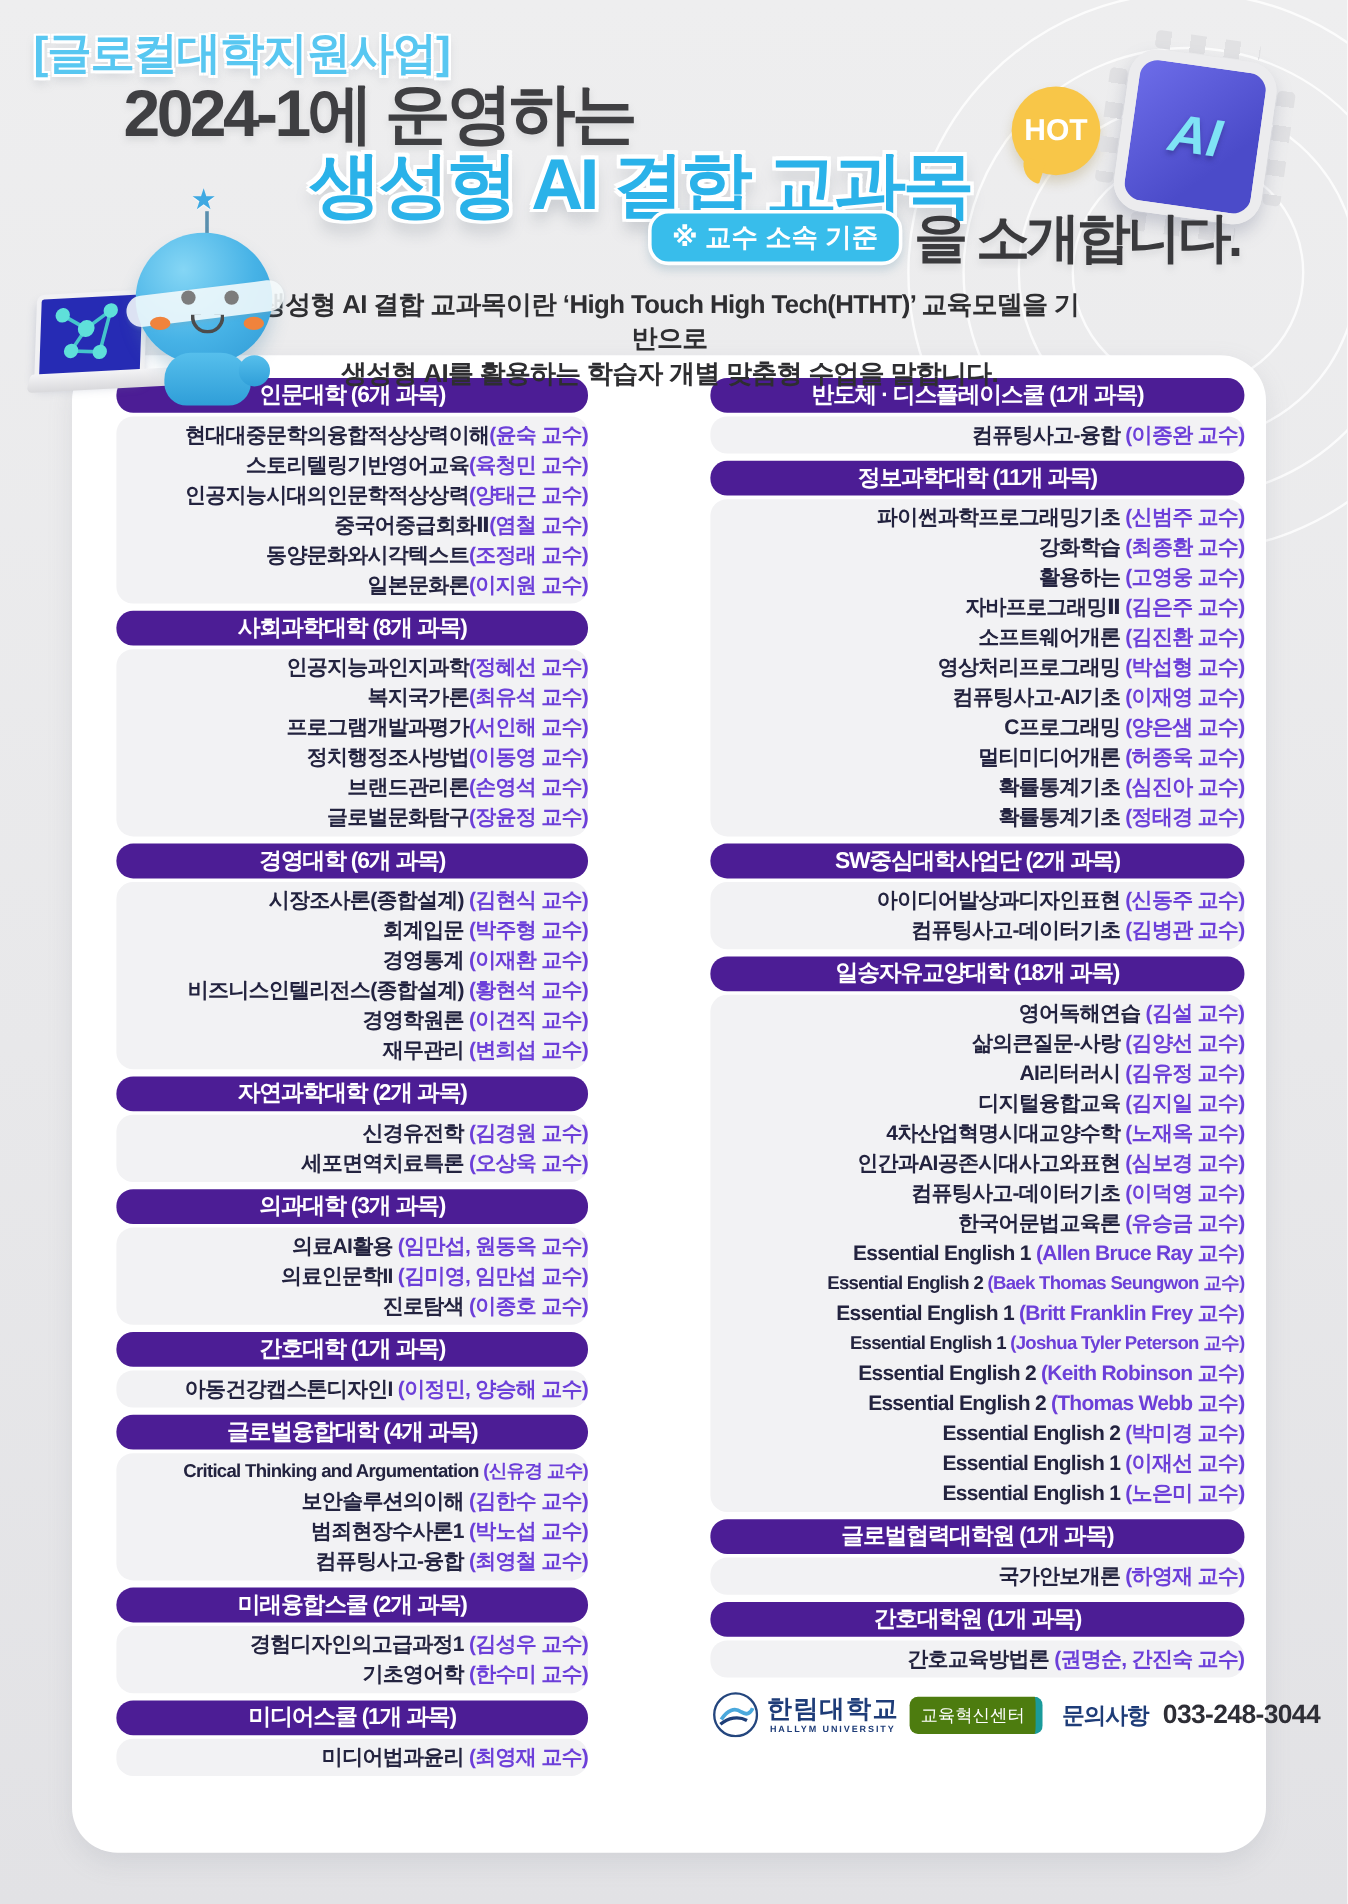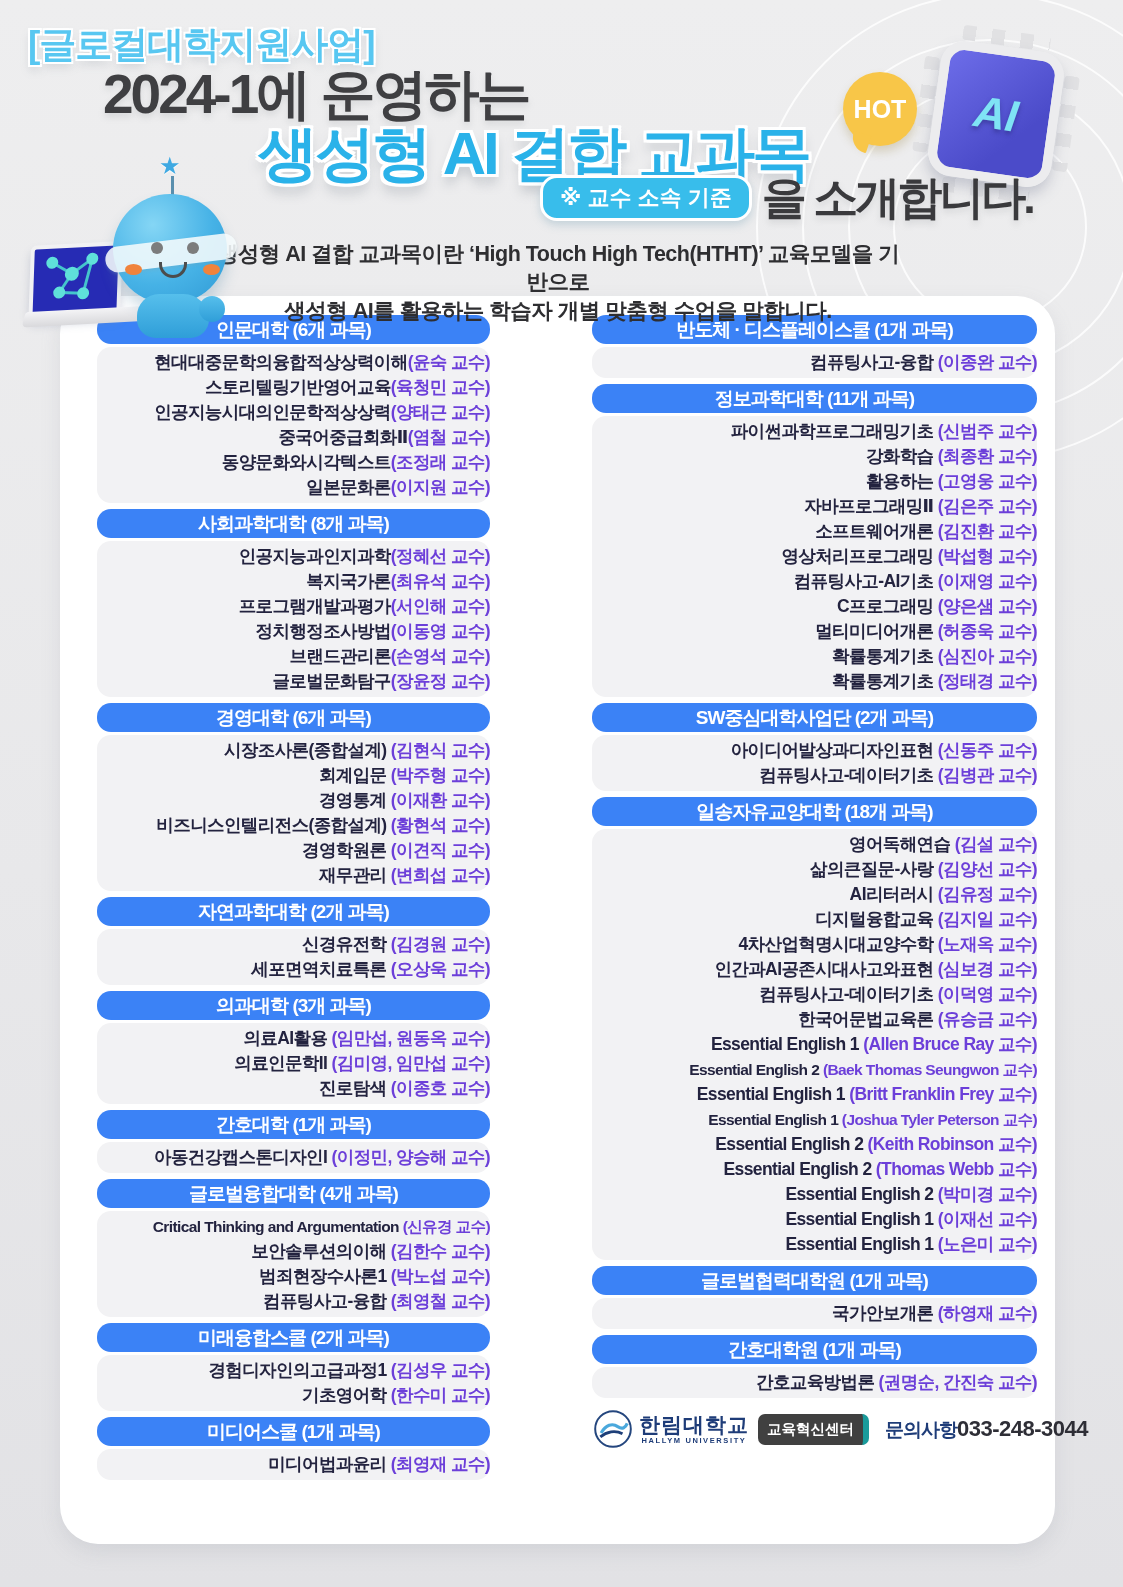--- a/index.html
+++ b/index.html
@@ -70,35 +70,35 @@
     border-radius:3px 3px 5px 5px;transform:skewX(-18deg);}
   
   .description{position:absolute;left:208px;top:240px;width:700px;text-align:center;z-index:2;
     font-size:21.5px;font-weight:800;color:#2e2e31;line-height:1.32;letter-spacing:-0.5px;}
   
   .content-panel{position:absolute;left:60px;top:296px;width:995px;height:1248px;background:#fff;border-radius:38px;
     box-shadow:0 8px 20px rgba(140,145,155,.18);box-sizing:border-box;padding:19px 0 0 37px;display:flex;z-index:1;}
   .col{display:block;}
   .col.left{width:393px;margin-right:102px;}
   .col.right{width:445px;}
-  .college-header{height:29px;line-height:29px;background:#3b82f6;border-radius:14px;color:#fff;text-align:center;
+  .college-header{height:29px;line-height:29px;background:#4c1d95;border-radius:14px;color:#fff;text-align:center;
     font-weight:800;font-size:19px;letter-spacing:-1px;margin-bottom:3px;white-space:nowrap;overflow:hidden;}
   .course-list{background:#f2f2f4;border-radius:14px;padding:3px 0;margin-bottom:6px;text-align:right;}
   .course-row{line-height:25px;font-size:17.5px;font-weight:700;color:#23233f;letter-spacing:-0.6px;white-space:nowrap;}
   .course-row .prof{color:#6c3fd9;}
   .course-row.fit{font-size:15.5px;}
   
   .footer{display:flex;align-items:center;margin-top:12px;padding-left:2px;white-space:nowrap;}
   .footer .logo{width:38px;height:38px;margin-right:7px;flex:0 0 auto;}
   .uni{display:flex;flex-direction:column;line-height:1;margin-right:9px;align-items:center;}
   .uni-ko{font-size:21px;font-weight:900;color:#1e3c78;letter-spacing:1px;}
   .uni-en{font-size:7.5px;font-weight:700;color:#1e3c78;letter-spacing:1.6px;margin-top:2px;}
-  .center-badge{background:#404040;color:#fff;font-size:14.5px;font-weight:700;padding:6px 9px;border-radius:7px;
+  .center-badge{background:#4d7c0f;color:#fff;font-size:14.5px;font-weight:400;padding:6px 9px;border-radius:7px;
     border-right:6px solid #1a9b9b;margin-right:16px;}
-  .contact{display:flex;align-items:baseline;gap:0;}
+  .contact{display:flex;align-items:baseline;gap:12px;}
   .contact-label{font-size:19px;font-weight:800;color:#1e3c78;letter-spacing:-1px;}
   .contact-phone{font-size:22px;font-weight:800;color:#2e2e36;letter-spacing:-0.5px;}
 </style>
 </head>
 <body>
 
 <div class="poster">
 
   <div class="ring r1"></div>
   <div class="ring r2"></div>

